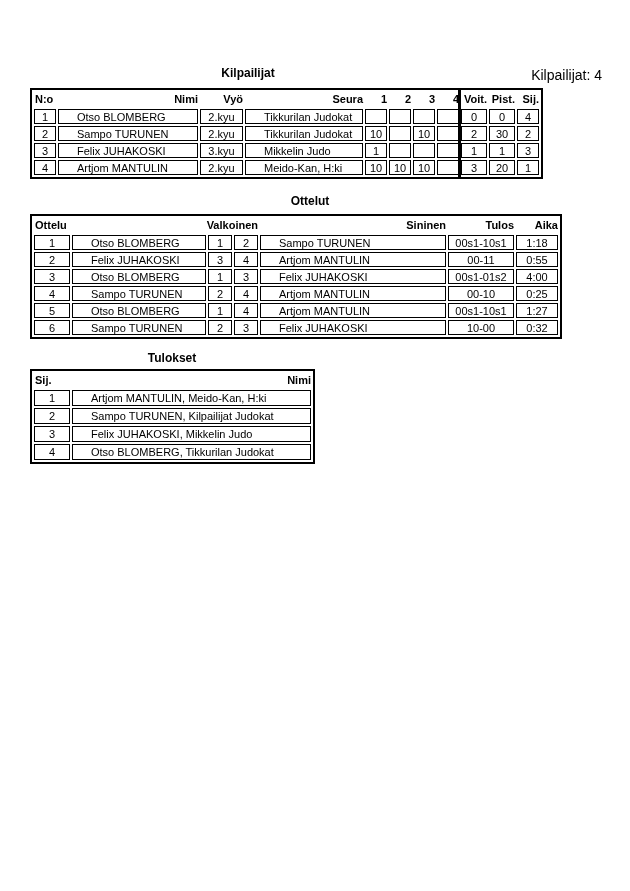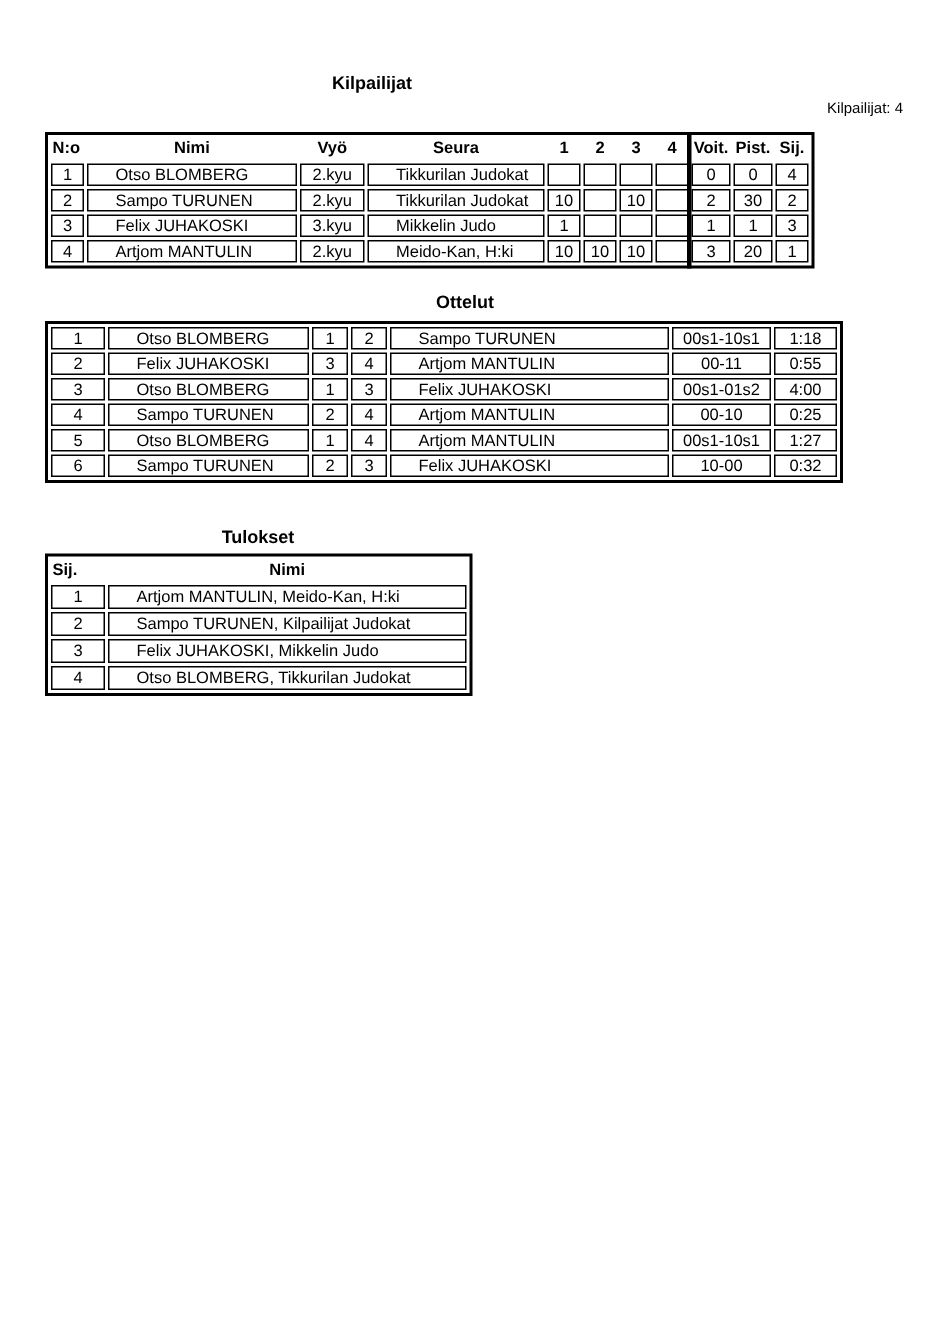--- a/index.html
+++ b/index.html
@@ -10,51 +10,51 @@
   }
   .main-title {
     position:absolute; top:40px; left:0; width:630px; text-align:center;
     font-size:21px; font-weight:bold; white-space:pre;
   }
   .section-title {
     position:absolute; transform:translateX(-50%);
     font-size:12px; font-weight:bold; white-space:nowrap;
   }
   .count-note {
-    position:absolute; top:67px; right:28px; font-size:10px;text-align:right;
+    position:absolute; top:67px; right:28px; font-size:14px;text-align:right;
   }
   .twrap { position:absolute; }
   table {
     border-collapse:separate; border-spacing:2px;
     border:2px solid #000; table-layout:fixed; background:#fff;
   }
   th {
     border:none; font-weight:bold; font-size:11px; height:15px;
-    line-height:13px; padding:0; text-align:center;
+    line-height:13px; padding:0; text-align:right;
     white-space:nowrap; overflow:visible;
   }
   td {
     border:1px solid #000; font-size:11px; height:15px; line-height:12px;
     padding:0; text-align:center; white-space:nowrap; overflow:hidden;
     vertical-align:middle;
   }
   #t3 td { height:16px; }
   .l  { text-align:left; padding-left:18px; }
   th.l { padding-left:1px;margin-top:36px; }
   .vline {
     position:absolute; top:0; height:100%; width:3px; background:#000;
   }
 </style>
 </head>
 <body>
 
 <div class="page">
 
 
-  <div class="section-title" style="left:248px; top:48px;">Kilpailijat</div>
+  <div class="section-title" style="left:248px; top:66px;">Kilpailijat</div>
   <div class="count-note">Kilpailijat: 4</div>
 
   <div class="twrap" style="left:30px; top:88px;">
     <table>
       <colgroup>
         <col style="width:22px">
           <col style="width:140px">
           <col style="width:43px">
           <col style="width:118px">
         <col style="width:22px">
@@ -143,20 +143,27 @@
       <colgroup>
         <col style="width:36px">
           <col style="width:134px">
           <col style="width:24px">
           <col style="width:24px">
         <col style="width:186px">
           <col style="width:66px">
           <col style="width:42px">
       </colgroup>
       <tbody>
+          <tr>
+        <th class="l">Ottelu</th>
+        <th colspan="3">Valkoinen</th>
+        <th>Sininen</th>
+        <th>Tulos</th>
+        <th>Aika</th>
+      </tr>
       <tr>
         <td>1</td>
         <td class="l">Otso BLOMBERG</td>
         <td>1</td>
         <td>2</td>
         <td class="l">Sampo TURUNEN</td>
         <td>00s1-10s1</td>
         <td>1:18</td>
       </tr>
       <tr>

